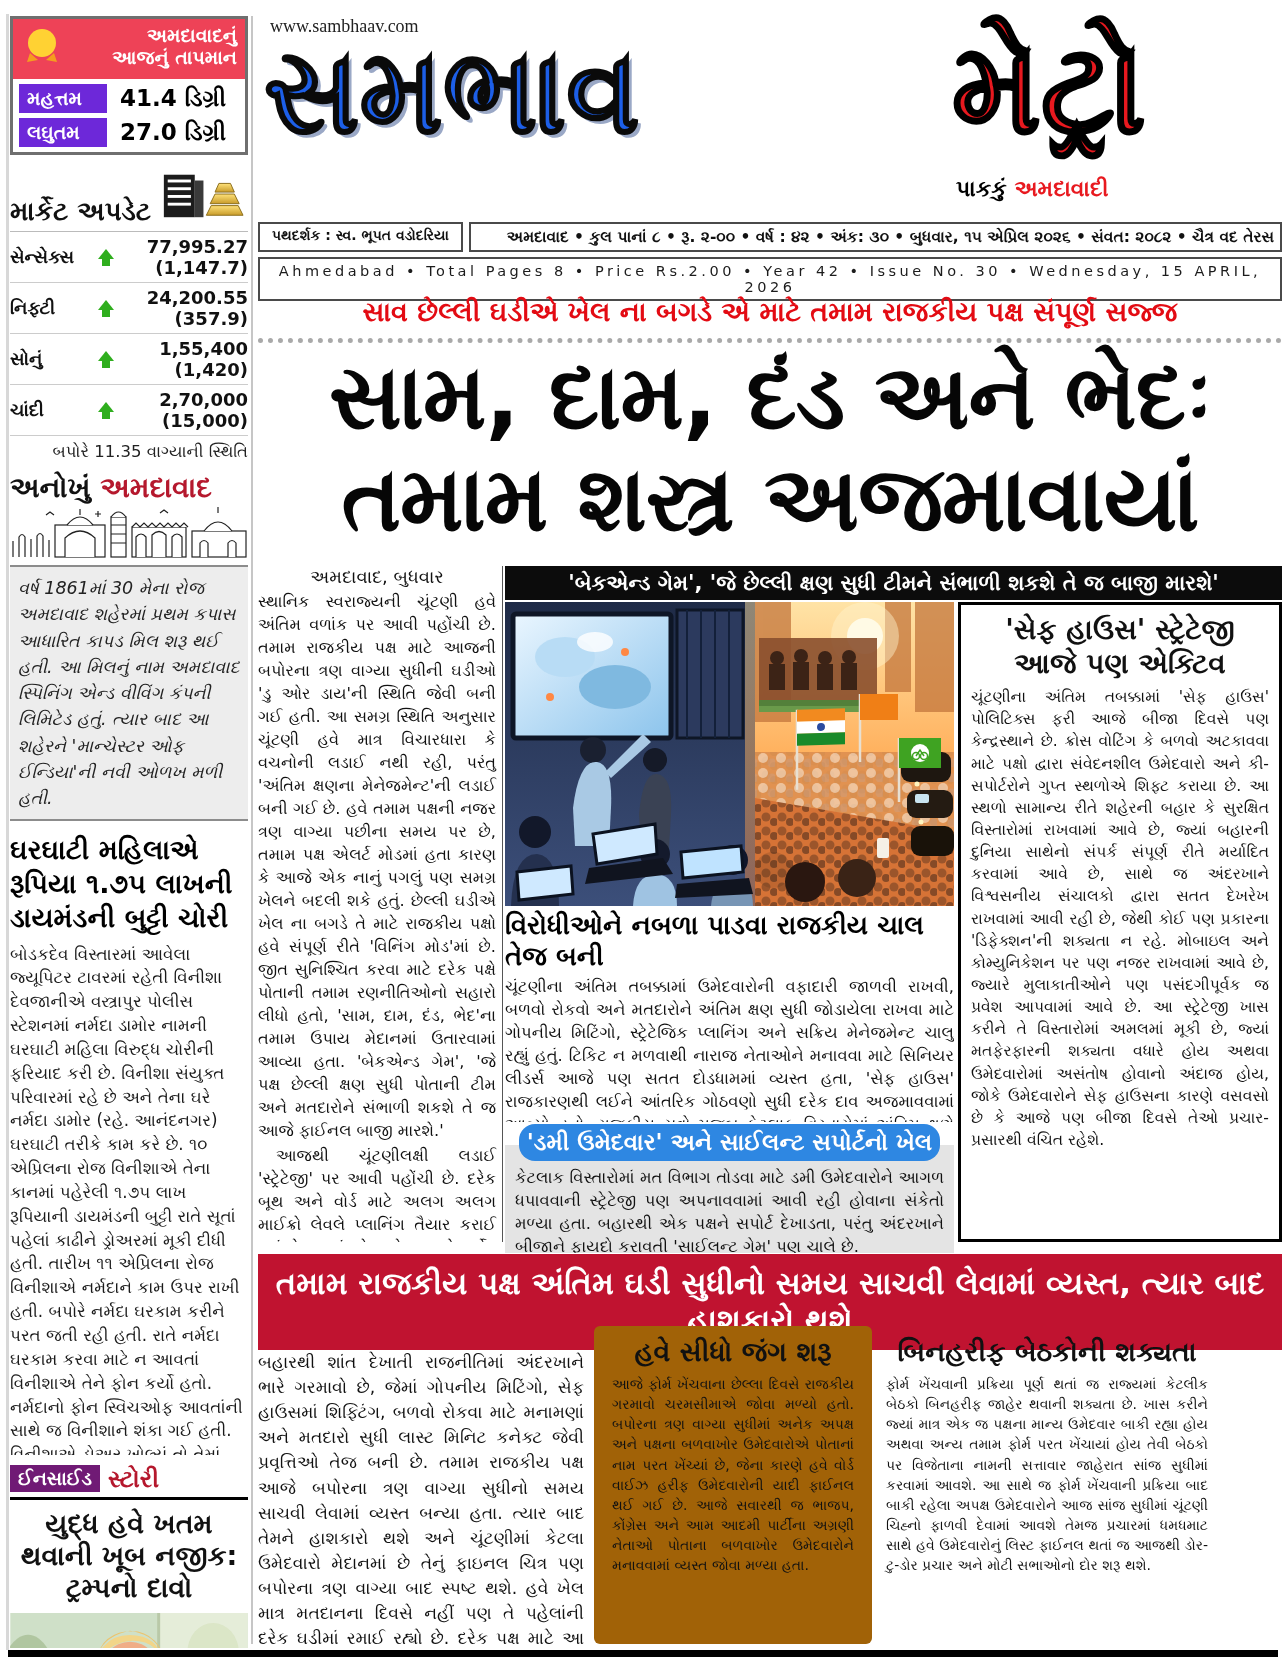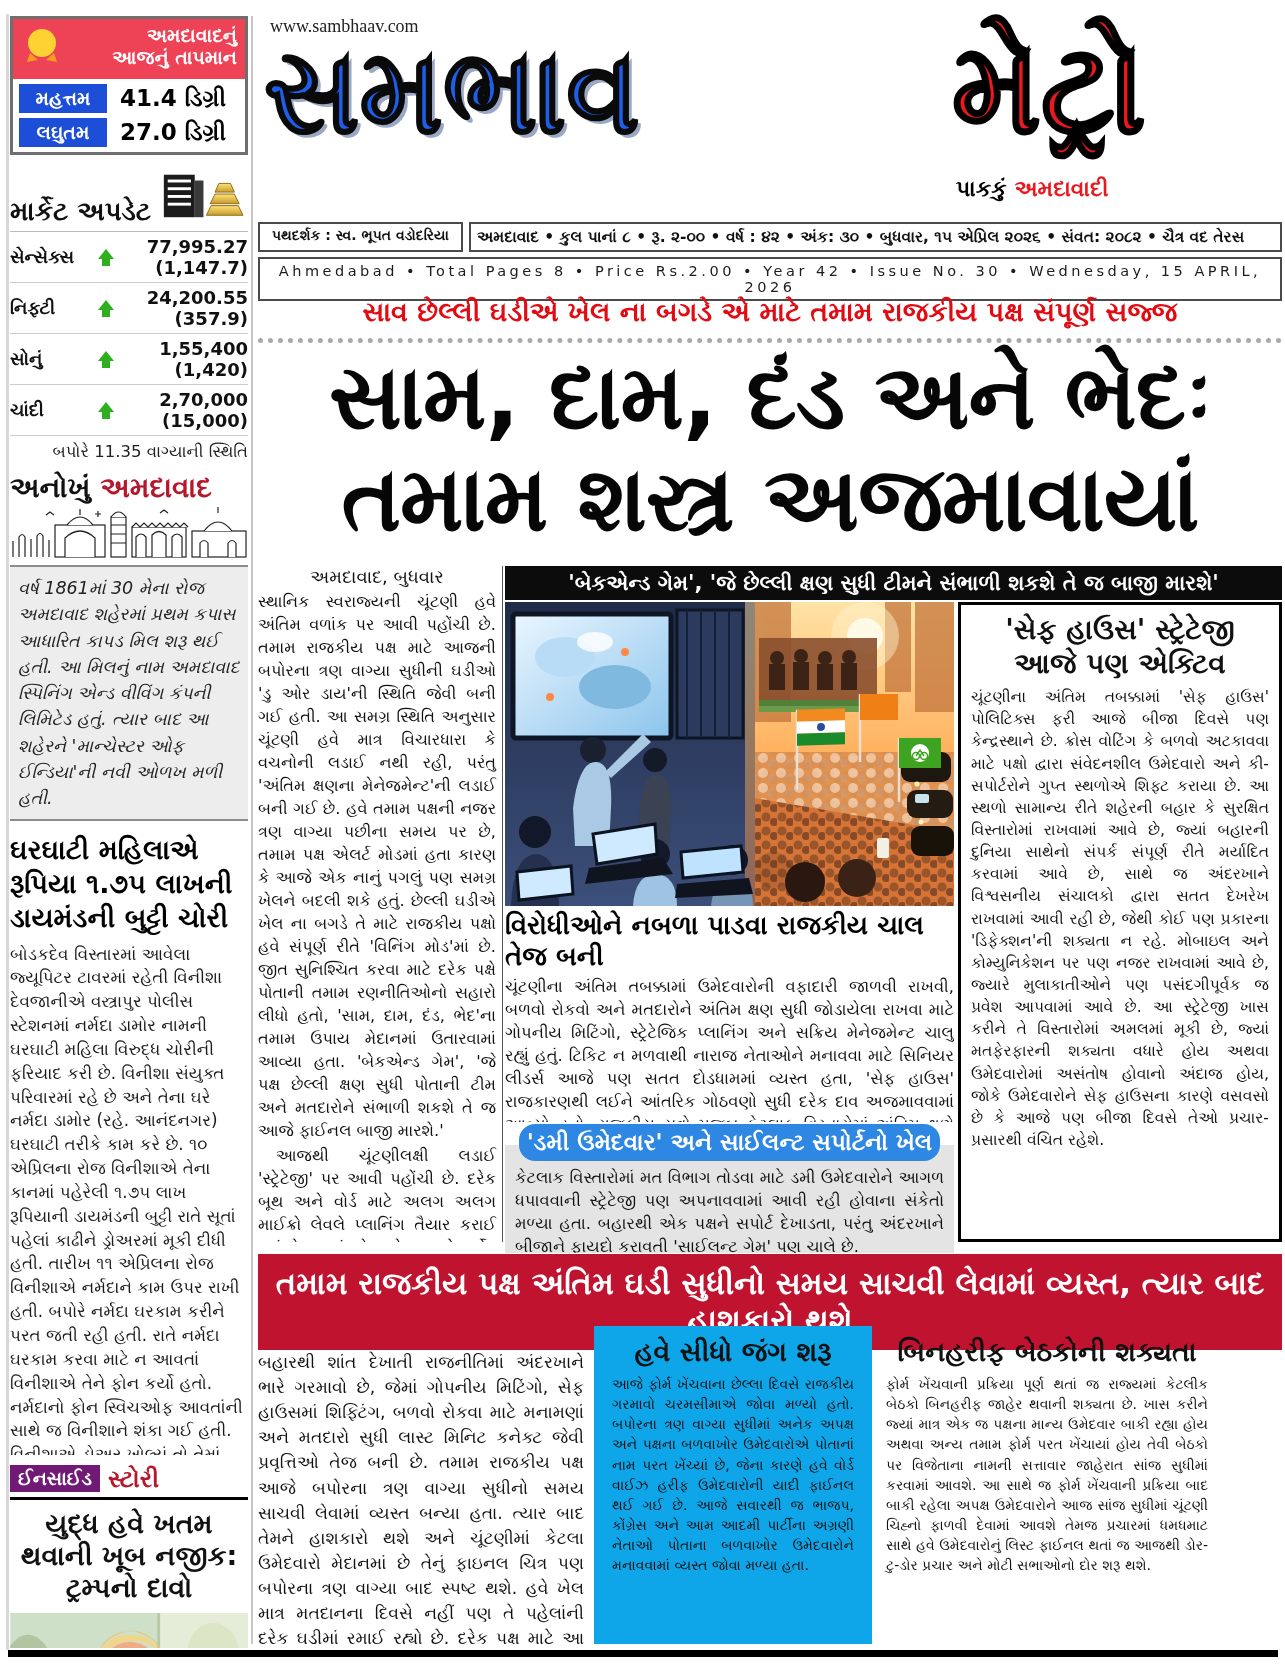--- a/index.html
+++ b/index.html
@@ -9,21 +9,21 @@
   .edge-line{left:6px;top:14px;width:3px;height:1636px;background:#d8d8d8;}
   .divider{left:251px;top:16px;width:2px;height:1628px;background:#c6c6c6;}
   .bottom-rule{left:8px;top:1650px;width:1270px;height:7px;background:#000;}
 
   
   .sidebar{left:10px;top:16px;width:238px;height:1632px;overflow:hidden;}
   .weather{border:3px solid #6f6f6f;background:#fff;}
   .weather-head{background:#ee4257;display:flex;padding:6px 8px;height:48px;}
   .weather-title{flex:1;text-align:right;color:#fff;font-weight:bold;font-size:19px;line-height:1.15;}
   .weather-row{display:flex;align-items:center;margin:5px 6px;}
-  .weather-label{background:#1d4ed8;color:#fff;font-weight:bold;font-size:19px;padding:3px 8px;min-width:72px;text-align:center;}
+  .weather-label{background:#6d28d9;color:#fff;font-weight:bold;font-size:19px;padding:3px 8px;min-width:72px;text-align:left;}
   .weather-value{flex:1;text-align:center;font-weight:bold;font-size:23px;color:#000;}
   .market-title-row{display:flex;align-items:flex-end;justify-content:space-between;margin-top:12px;border-bottom:1px solid #bbb;padding-bottom:4px;}
   .market-title{font-weight:bold;font-size:26px;}
   .m-row{display:flex;align-items:center;border-bottom:1px solid #ccc;padding:4px 0;}
   .m-name{font-weight:bold;font-size:18px;width:84px;}
   .up-arrow{position:relative;width:16px;height:17px;margin:0 4px;}
   .up-arrow::before{content:'';position:absolute;left:0;top:0;border-left:8px solid transparent;border-right:8px solid transparent;border-bottom:10px solid #2fae1e;}
   .up-arrow::after{content:'';position:absolute;left:4px;top:10px;width:8px;height:7px;background:#2fae1e;}
   .m-value{flex:1;text-align:right;font-weight:bold;font-size:18px;}
   .market-note{text-align:right;font-size:16.5px;margin-top:6px;color:#222;}
@@ -42,21 +42,21 @@
   .url{left:270px;top:16px;font-family:"Liberation Serif","DejaVu Serif",serif;font-size:18px;color:#222;}
   .masthead{left:260px;top:30px;width:1022px;height:180px;}
   .mast-main{position:absolute;left:4px;top:2px;font-size:118px;font-weight:800;color:#1d5fe8;
              -webkit-text-stroke:2.5px #0a0a0a;text-shadow:4px 4px 0 #9aa8c6;line-height:1;}
   .mast-accent{position:absolute;left:692px;top:-4px;font-size:126px;font-weight:800;color:#e8191f;
              -webkit-text-stroke:3px #000;line-height:1;}
   .mast-tagline{position:absolute;left:696px;top:146px;font-size:22px;font-weight:bold;color:#000;}
   .mast-tagline .red{color:#e8191f;}
   .info-row{left:258px;top:222px;width:1024px;display:flex;gap:6px;}
   .path-box{border:2px solid #4a4a4a;font-weight:bold;font-size:14px;padding:3px 12px;white-space:nowrap;}
-  .gujdate-box{border:2px solid #4a4a4a;flex:1;font-weight:bold;font-size:15.5px;padding:4px 6px;text-align:left;white-space:nowrap;overflow:hidden;}
+  .gujdate-box{border:2px solid #4a4a4a;flex:1;font-weight:bold;font-size:15.5px;padding:4px 6px;text-align:right;white-space:nowrap;overflow:hidden;}
   .engdate-box{left:258px;top:257px;width:1024px;border:2px solid #4a4a4a;font-size:14.5px;letter-spacing:3.5px;text-align:center;padding:4px 0;color:#1c1c1c;box-sizing:border-box;}
 
   
   .kicker{left:258px;top:296px;width:1024px;text-align:center;font-weight:bold;font-size:27px;color:#e30b13;}
   .dotted{left:258px;top:338px;width:1024px;border-top:5px dotted #a9a9a9;}
   .headline{left:258px;top:346px;width:1024px;text-align:center;font-weight:900;font-size:90px;line-height:1.13;color:#060606;letter-spacing:-1px;}
   .col1{left:258px;top:566px;width:238px;height:676px;overflow:hidden;border-right:1px solid #555;padding-right:6px;}
   .col1-dateline{font-weight:normal;font-size:18px;text-align:center;margin-bottom:2px;}
   .col1 p{margin:0;font-size:16.2px;line-height:1.42;text-align:justify;}
   .col1 p + p{text-indent:18px;margin-top:2px;}
@@ -69,21 +69,21 @@
   .dummy-pill{margin:0 14px;background:#2e87e2;border-radius:16px;color:#fff;font-weight:bold;font-size:23px;text-align:center;padding:5px 4px;position:relative;z-index:2;white-space:nowrap;overflow:hidden;}
   .dummy-body{background:#e4e4e4;margin-top:-16px;padding:22px 10px 8px 10px;font-size:16.4px;line-height:1.4;text-align:justify;height:78px;overflow:hidden;}
   .right-box{left:958px;top:602px;width:324px;height:640px;border:3px solid #000;box-sizing:border-box;padding:6px 10px;overflow:hidden;background:#fff;}
   .right-box h2{margin:2px 0 6px 0;text-align:center;font-size:28px;font-weight:bold;line-height:1.2;}
   .right-box p{margin:0;font-size:15.6px;line-height:1.42;text-align:justify;}
   .red-strip{left:258px;top:1254px;width:1024px;background:#c01330;color:#fff;font-weight:bold;font-size:31px;text-align:center;padding:11px 0;}
   .bottom-cols{left:258px;top:1326px;width:1024px;height:318px;display:flex;gap:10px;}
   .bcol{overflow:hidden;height:318px;}
   .bcolA{width:326px;padding-top:24px;box-sizing:border-box;}
   .bcolA p{margin:0;font-size:17.2px;line-height:1.46;text-align:justify;}
-  .bcolB{width:278px;background:#0ea5e9;padding:10px 14px;box-sizing:border-box;}
+  .bcolB{width:278px;background:#a16207;padding:10px 14px;box-sizing:border-box;border-radius:6px;}
   .bcolB h3,.bcolC h3{margin:0 0 6px 0;text-align:center;font-size:27px;font-weight:bold;}
   .bcolB p,.bcolC p{margin:4px;font-size:14px;line-height:1.44;text-align:justify;}
   .bcolC{width:330px;padding-top:10px;box-sizing:border-box;}
 </style>
 </head>
 <body>
 
 <div class="page">
 
   <div class="abs edge-line"></div>

